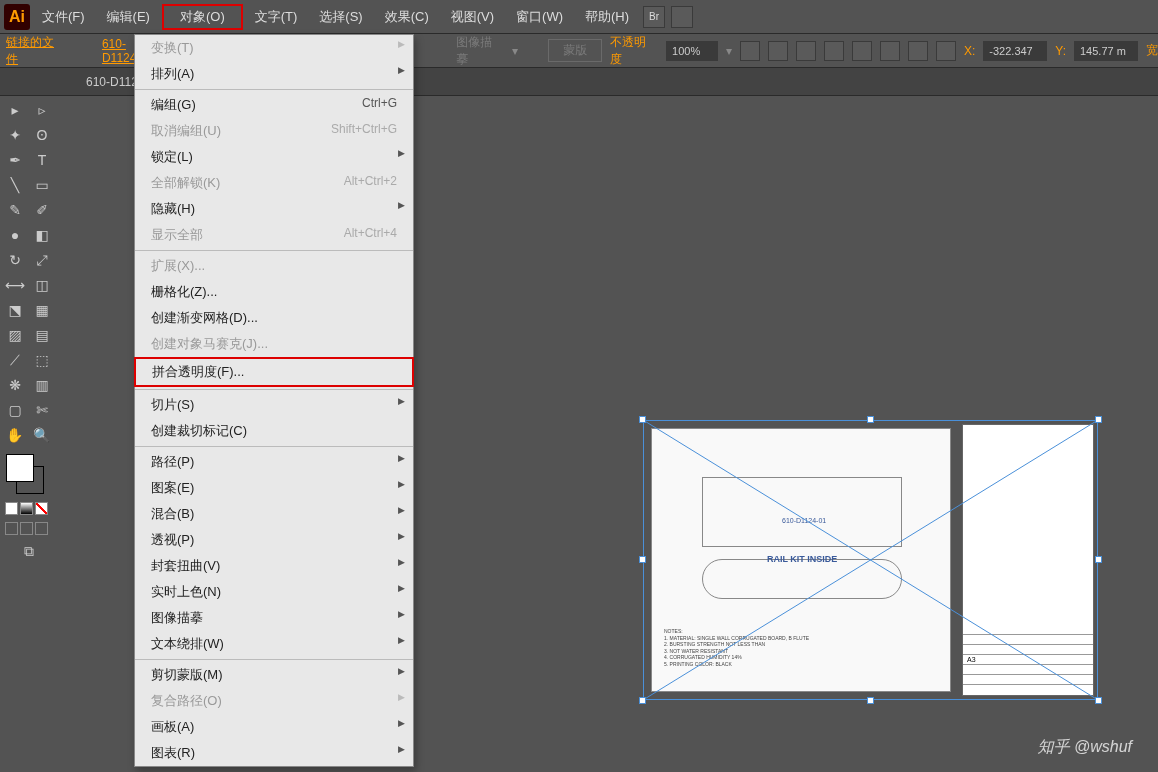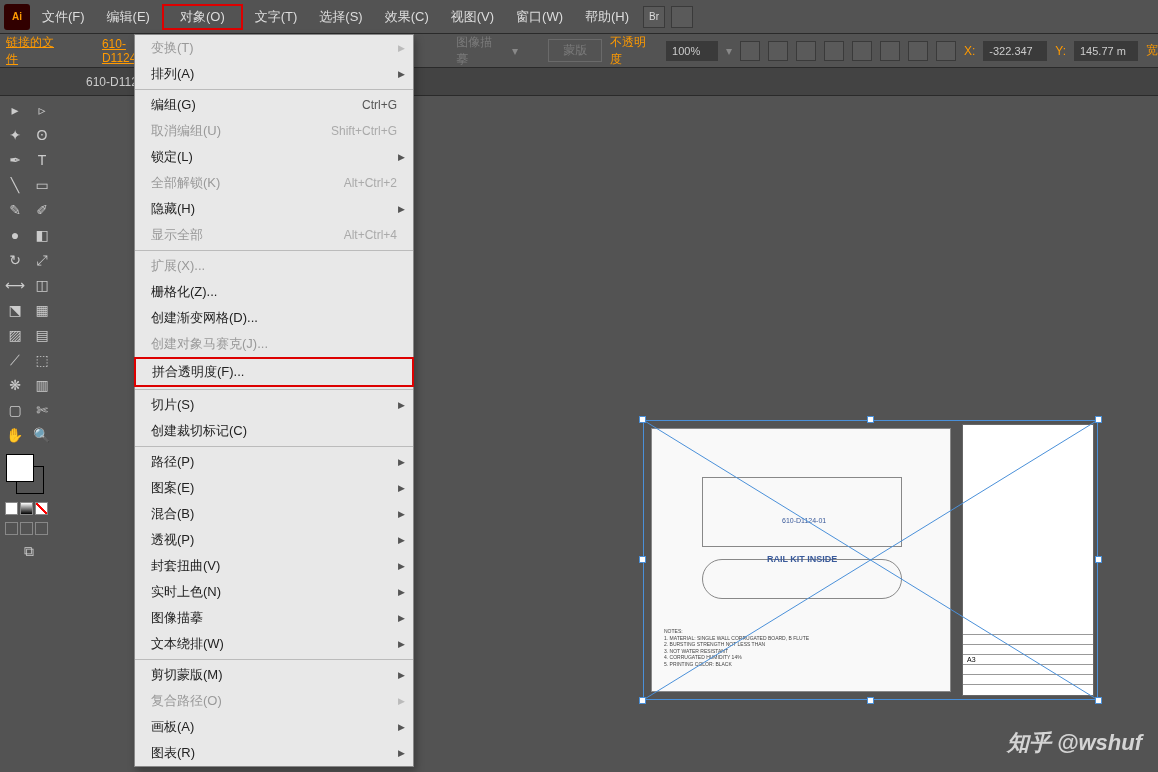--- a/index.html
+++ b/index.html
@@ -1,58 +1,58 @@
 <!DOCTYPE html>
 <html><head>
 <meta charset="utf-8">
 <style>
 *{margin:0;padding:0;box-sizing:border-box;font-family:"Microsoft YaHei",sans-serif;user-select:none}
 body{width:1158px;height:772px;background:#535353;overflow:hidden;position:relative}
 .menubar{height:34px;background:#535353;display:flex;align-items:center;padding:0 4px;gap:2px;border-bottom:1px solid #2a2a2a}
-.logo{width:26px;height:26px;background:#310000;color:#ff9a00;font-weight:bold;font-size:10px;display:flex;align-items:center;justify-content:center;border-radius:3px}
+.logo{width:26px;height:26px;background:#310000;color:#ff9a00;font-weight:bold;font-size:16px;display:flex;align-items:center;justify-content:center;border-radius:3px}
 .menu-item{color:#ddd;font-size:13px;padding:4px 10px;cursor:pointer}
 .menu-item.hl{border:2px solid #d00;padding:2px 16px}
 .topbtn{width:22px;height:22px;background:#5a5a5a;border:1px solid #3a3a3a;margin:0 2px}
 .optbar{height:34px;background:#535353;display:flex;align-items:center;border-bottom:1px solid #2a2a2a;padding-left:6px;gap:8px;font-size:12px;color:#ccc}
 .optbar .lbl{color:#ff9a00;text-decoration:underline}
 .optbar .field{background:#3a3a3a;padding:2px 6px;font-size:11px;height:20px;display:flex;align-items:center;min-width:52px}
 .optbar .ghost{color:#7a7a7a}
 .optbar .btnbox{width:20px;height:20px;background:#5a5a5a;border:1px solid #3a3a3a}
 .tabbar{height:28px;background:#434343;display:flex;align-items:center;padding-left:76px;border-bottom:1px solid #2a2a2a}
 .tab{color:#ccc;font-size:12px;padding:0 10px}
 .toolpanel{position:absolute;left:0;top:96px;width:58px;background:#535353;display:flex;flex-wrap:wrap;padding:2px;gap:1px}
 .tool{width:26px;height:24px;display:flex;align-items:center;justify-content:center;color:#ccc;font-size:14px}
 .swatch{width:56px;height:46px;position:relative;margin-top:4px}
 .swatch .bg{position:absolute;left:14px;top:14px;width:28px;height:28px;border:1px solid #000;background:#535353}
 .swatch .fg{position:absolute;left:4px;top:2px;width:28px;height:28px;background:#fff;border:1px solid #000}
 .minirow{width:56px;display:flex;gap:2px;padding:3px}
 .ms{width:13px;height:13px;border:1px solid #888}
 .dropdown{position:absolute;left:134px;top:34px;width:280px;background:#e8e8e8;border:1px solid #888;font-size:13px;color:#222;z-index:10;box-shadow:2px 4px 8px rgba(0,0,0,.3)}
-.dd-item{padding:4px 16px;display:flex;justify-content:space-between;align-items:center;position:relative}
+.dd-item{padding:4px 16px;display:flex;justify-content:space-between;align-items:flex-start;position:relative}
 .dd-item.disabled{color:#999}
 .dd-item.sub::after{content:"▶";position:absolute;right:8px;font-size:9px;color:#555}
 .dd-item.disabled.sub::after{color:#bbb}
 .dd-sep{height:1px;background:#bbb;margin:2px 0}
 .dd-item .sc{color:#555;font-size:12px}
 .dd-item.disabled .sc{color:#aaa}
 .dd-hl{border:2px solid #d00;margin:0 -1px}
 .canvas{position:absolute;left:58px;top:96px;right:0;bottom:0;background:#535353}
 .artwork{position:absolute;left:585px;top:324px;width:455px;height:280px}
 .selbox{position:absolute;left:0;top:0;right:0;bottom:0;border:1px solid #4a90d9}
 .selbox::before,.selbox::after{content:"";position:absolute;background:#4a90d9}
 .handle{position:absolute;width:7px;height:7px;background:#fff;border:1px solid #4a90d9}
 .diag{position:absolute;left:0;top:0;width:100%;height:100%}
 .drawing{position:absolute;left:8px;top:8px;width:300px;height:264px;background:#f9f9f9;border:1px solid #888;font-size:6px;color:#555}
 .drawing .title{position:absolute;left:115px;top:125px;color:#3a5a9a;font-size:9px;font-weight:bold}
 .drawing .sub{position:absolute;left:130px;top:88px;color:#3a5a9a;font-size:7px}
 .drawing .box{position:absolute;border:1px solid #888}
 .titleblock{position:absolute;right:4px;top:4px;width:132px;height:272px;background:#fff;border:1px solid #666}
 .tb-row{border-bottom:1px solid #999;height:10px}
 .notes{position:absolute;left:12px;bottom:24px;font-size:5px;line-height:1.3;color:#444}
-.watermark{position:absolute;right:16px;bottom:14px;color:rgba(255,255,255,.75);font-size:22px;font-style:italic;font-weight:700;z-index:20}
+.watermark{position:absolute;right:26px;bottom:14px;color:rgba(255,255,255,.75);font-size:16px;font-style:italic;font-weight:400;z-index:20}
 </style>
 </head>
 <body>
 
 <div class="menubar">
   <div class="logo">Ai</div>
   <div class="menu-item">文件(F)</div>
   <div class="menu-item">编辑(E)</div>
   <div class="menu-item hl">对象(O)</div>
   <div class="menu-item">文字(T)</div>

